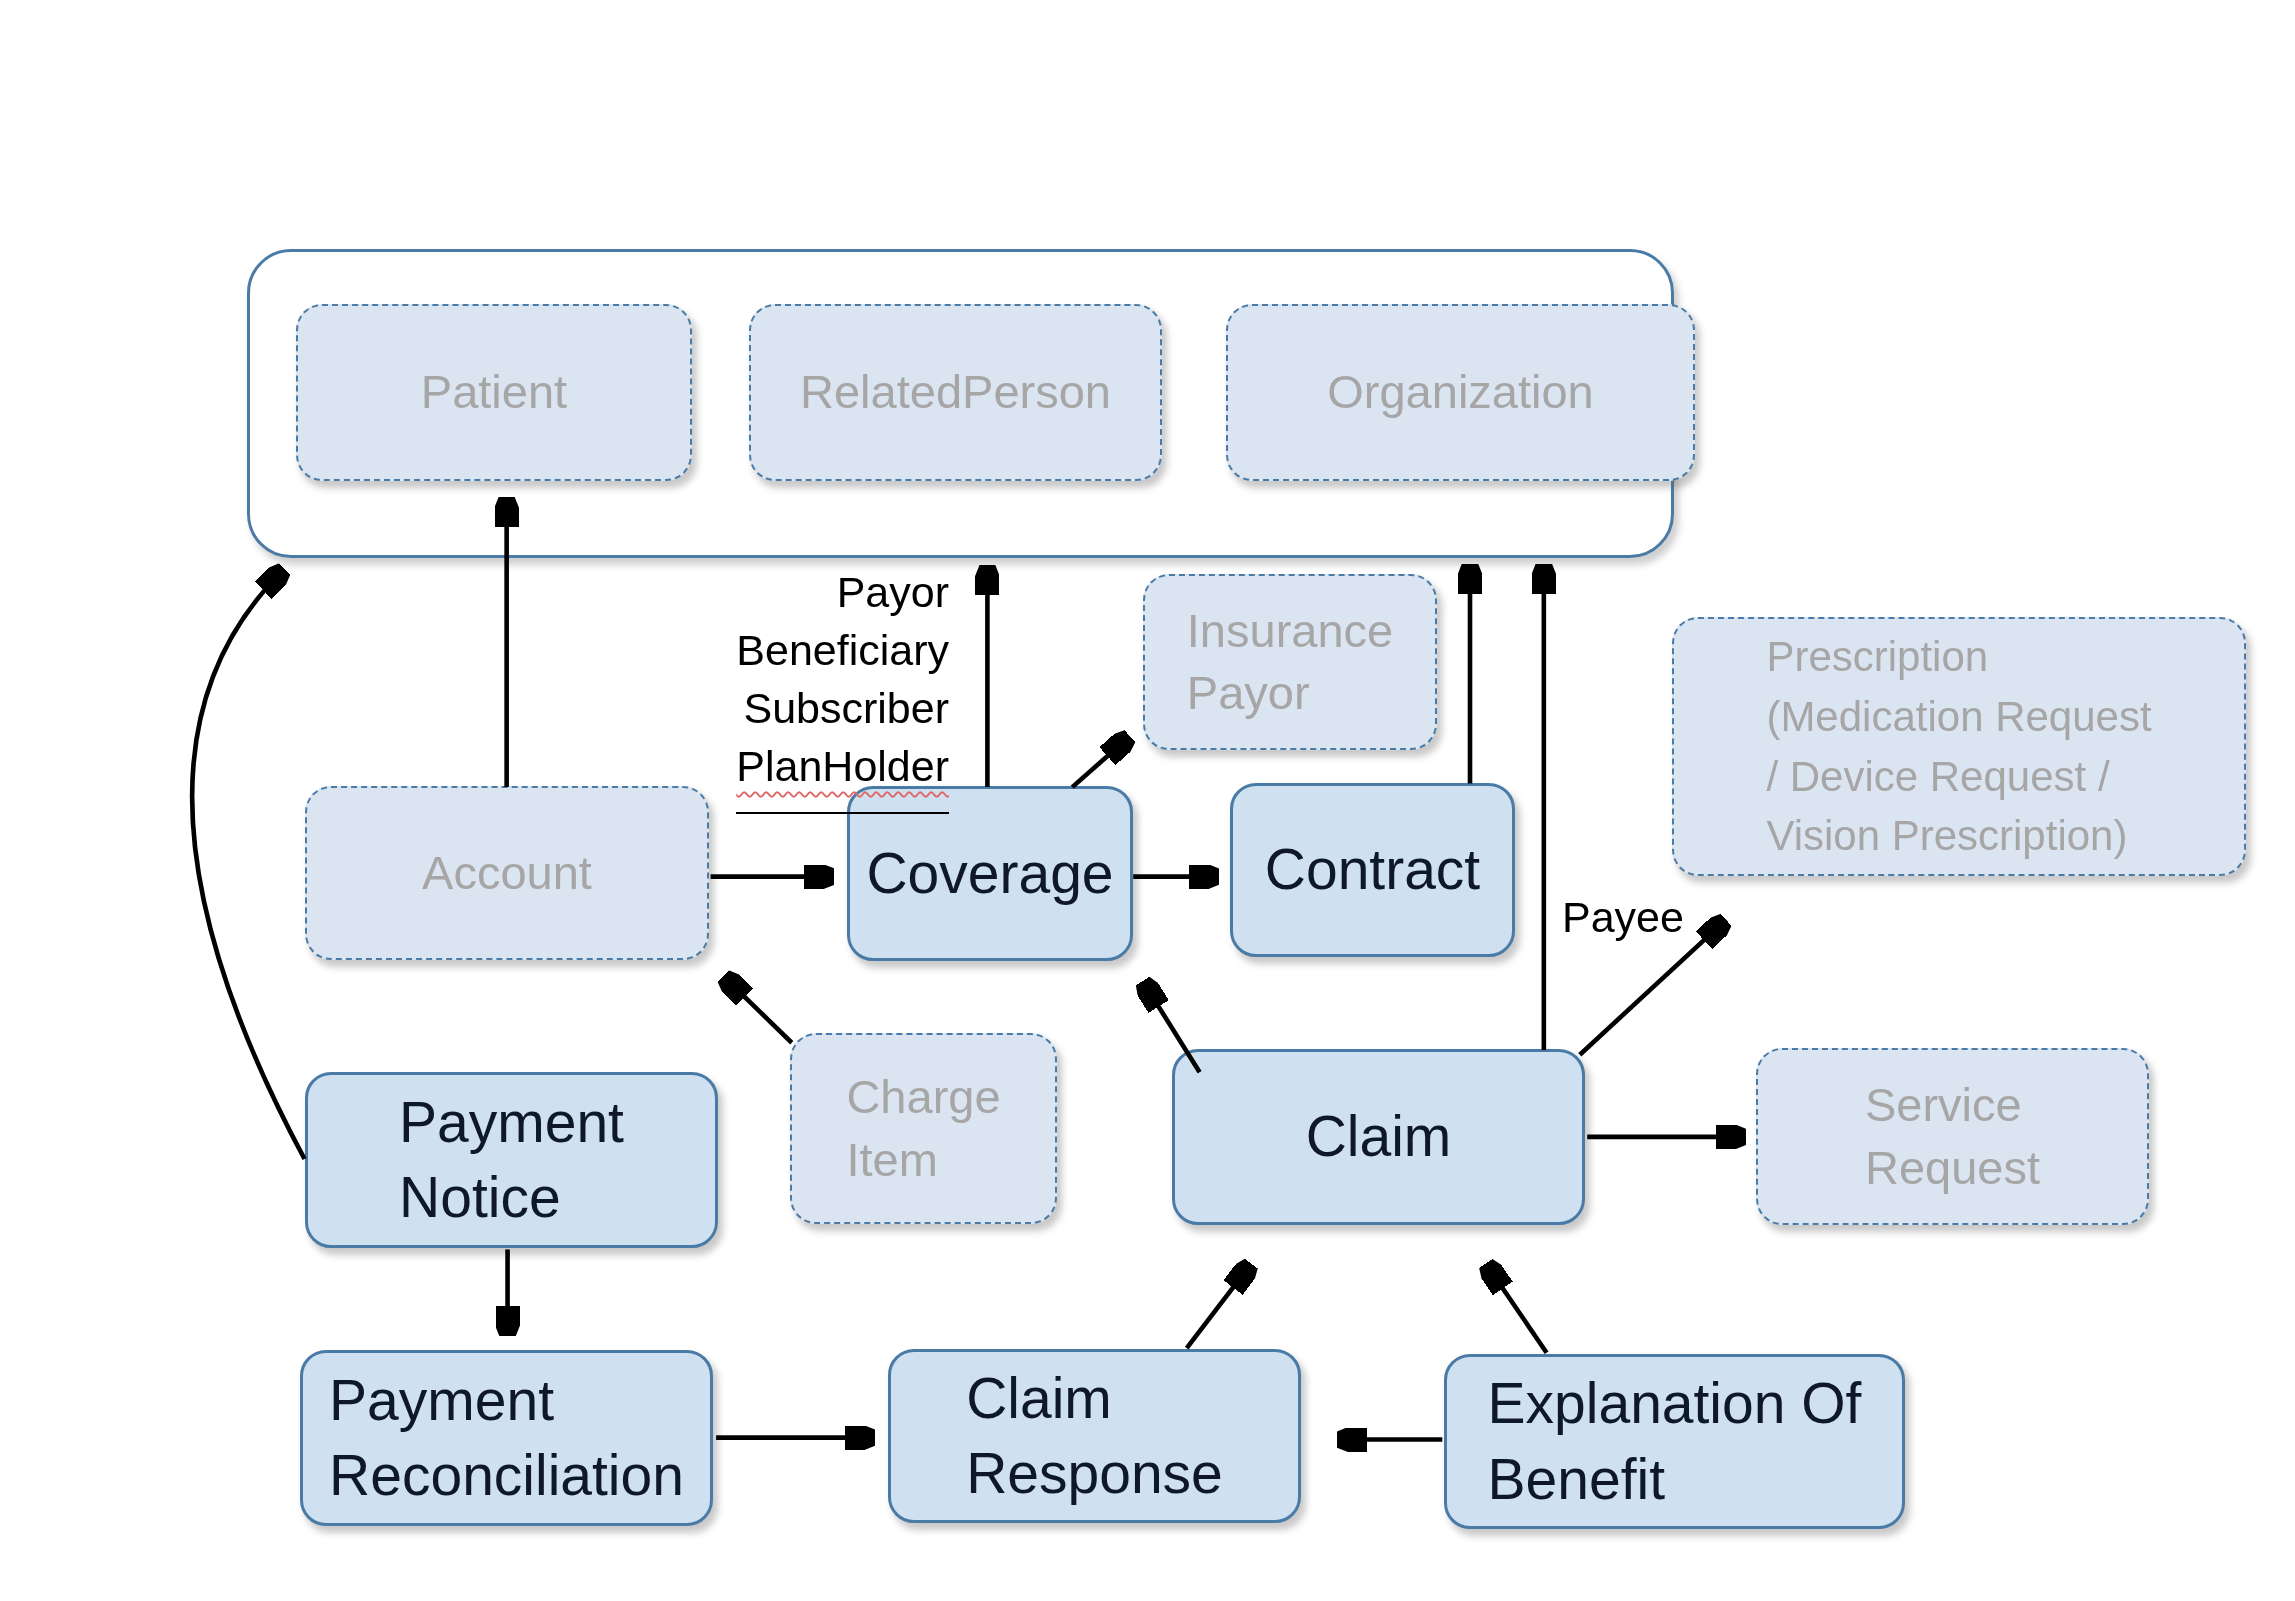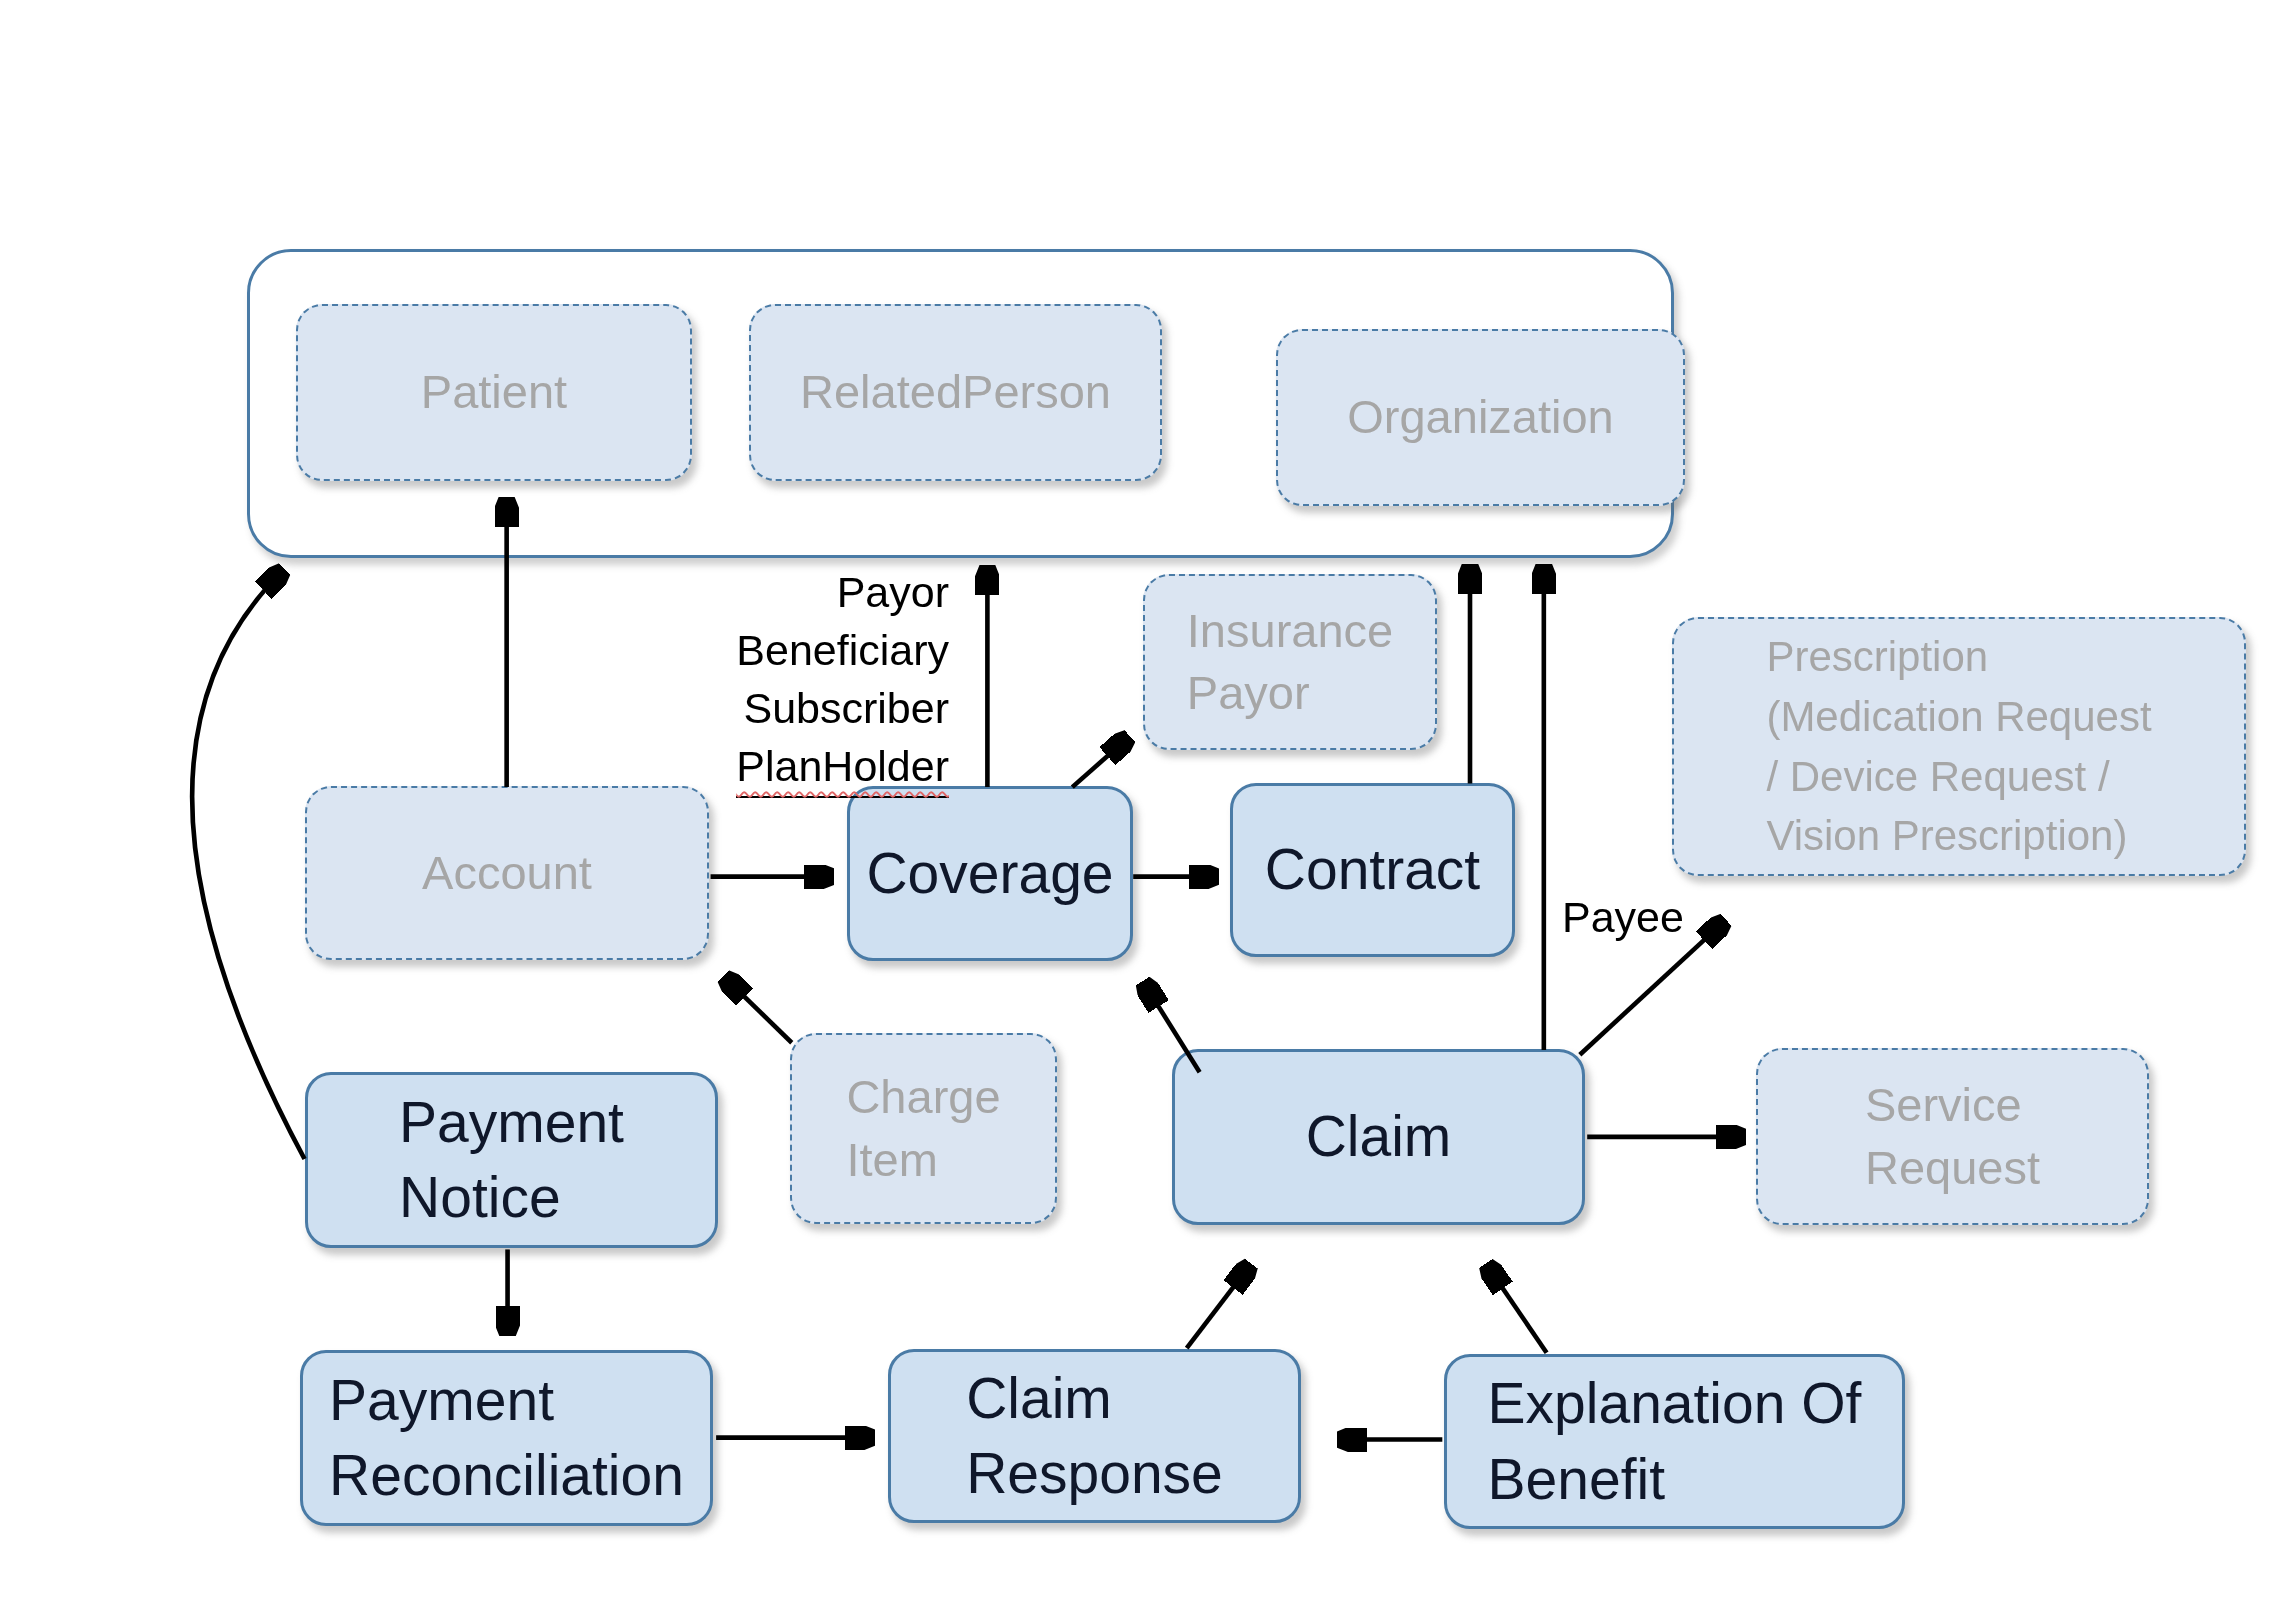--- a/index.html
+++ b/index.html
@@ -15,37 +15,37 @@
         box-shadow:4.6px 6.5px 7.4px rgba(100,100,100,0.35);box-sizing:border-box;}
   .node.solid{background:#cfe0f1;border:3.7px solid #4a7ba6;color:#0f172a;
         font-size:57px;line-height:1.32;}
   .node.dashed{background:#dbe5f2;border:2.8px dashed #4a7ba6;color:#a6a6a6;
         font-size:47px;line-height:1.32;}
   .node.small-text{font-size:42px;line-height:1.42;}
   .edge-label{position:absolute;color:#000000;font-size:43px;}
   .roles{left:729px;top:563px;width:220px;text-align:right;line-height:58px;}
   .roles .underlined{display:inline-block;border-bottom:2.8px solid #000000;
         text-decoration:underline wavy #e06666 1.8px;text-underline-offset:10px;
-        padding-bottom:1px;}
+        padding-bottom:17px;}
   .payee{left:1562px;top:893px;}
   svg.arrows{position:absolute;left:0;top:0;width:2295px;height:1601px;
         pointer-events:none;}
   svg.arrows line, svg.arrows path{stroke:#000000;stroke-width:5;fill:none;}
 </style>
 </head>
 <body>
 
 <div id="canvas">
 
 
   <div class="party-container"></div>
 
   <div class="node dashed" style="left:296px;top:304px;width:396px;height:177px;">Patient</div>
   <div class="node dashed" style="left:749px;top:304px;width:413px;height:177px;">RelatedPerson</div>
-  <div class="node dashed" style="left:1276px;top:304px;width:409px;height:177px;margin-top:25px;">Organization</div>
+  <div class="node dashed" style="left:1226px;top:304px;width:469px;height:177px;">Organization</div>
 
   <div class="node dashed" style="left:1143px;top:574px;width:294px;height:176px;">Insurance
 Payor</div>
   <div class="node dashed small-text" style="left:1672px;top:617px;width:574px;height:259px;">Prescription
 (Medication Request
 / Device Request /
 Vision Prescription)</div>
   <div class="node dashed" style="left:305px;top:786px;width:404px;height:174px;">Account</div>
   <div class="node dashed" style="left:790px;top:1033px;width:267px;height:191px;">Charge
 Item</div>

